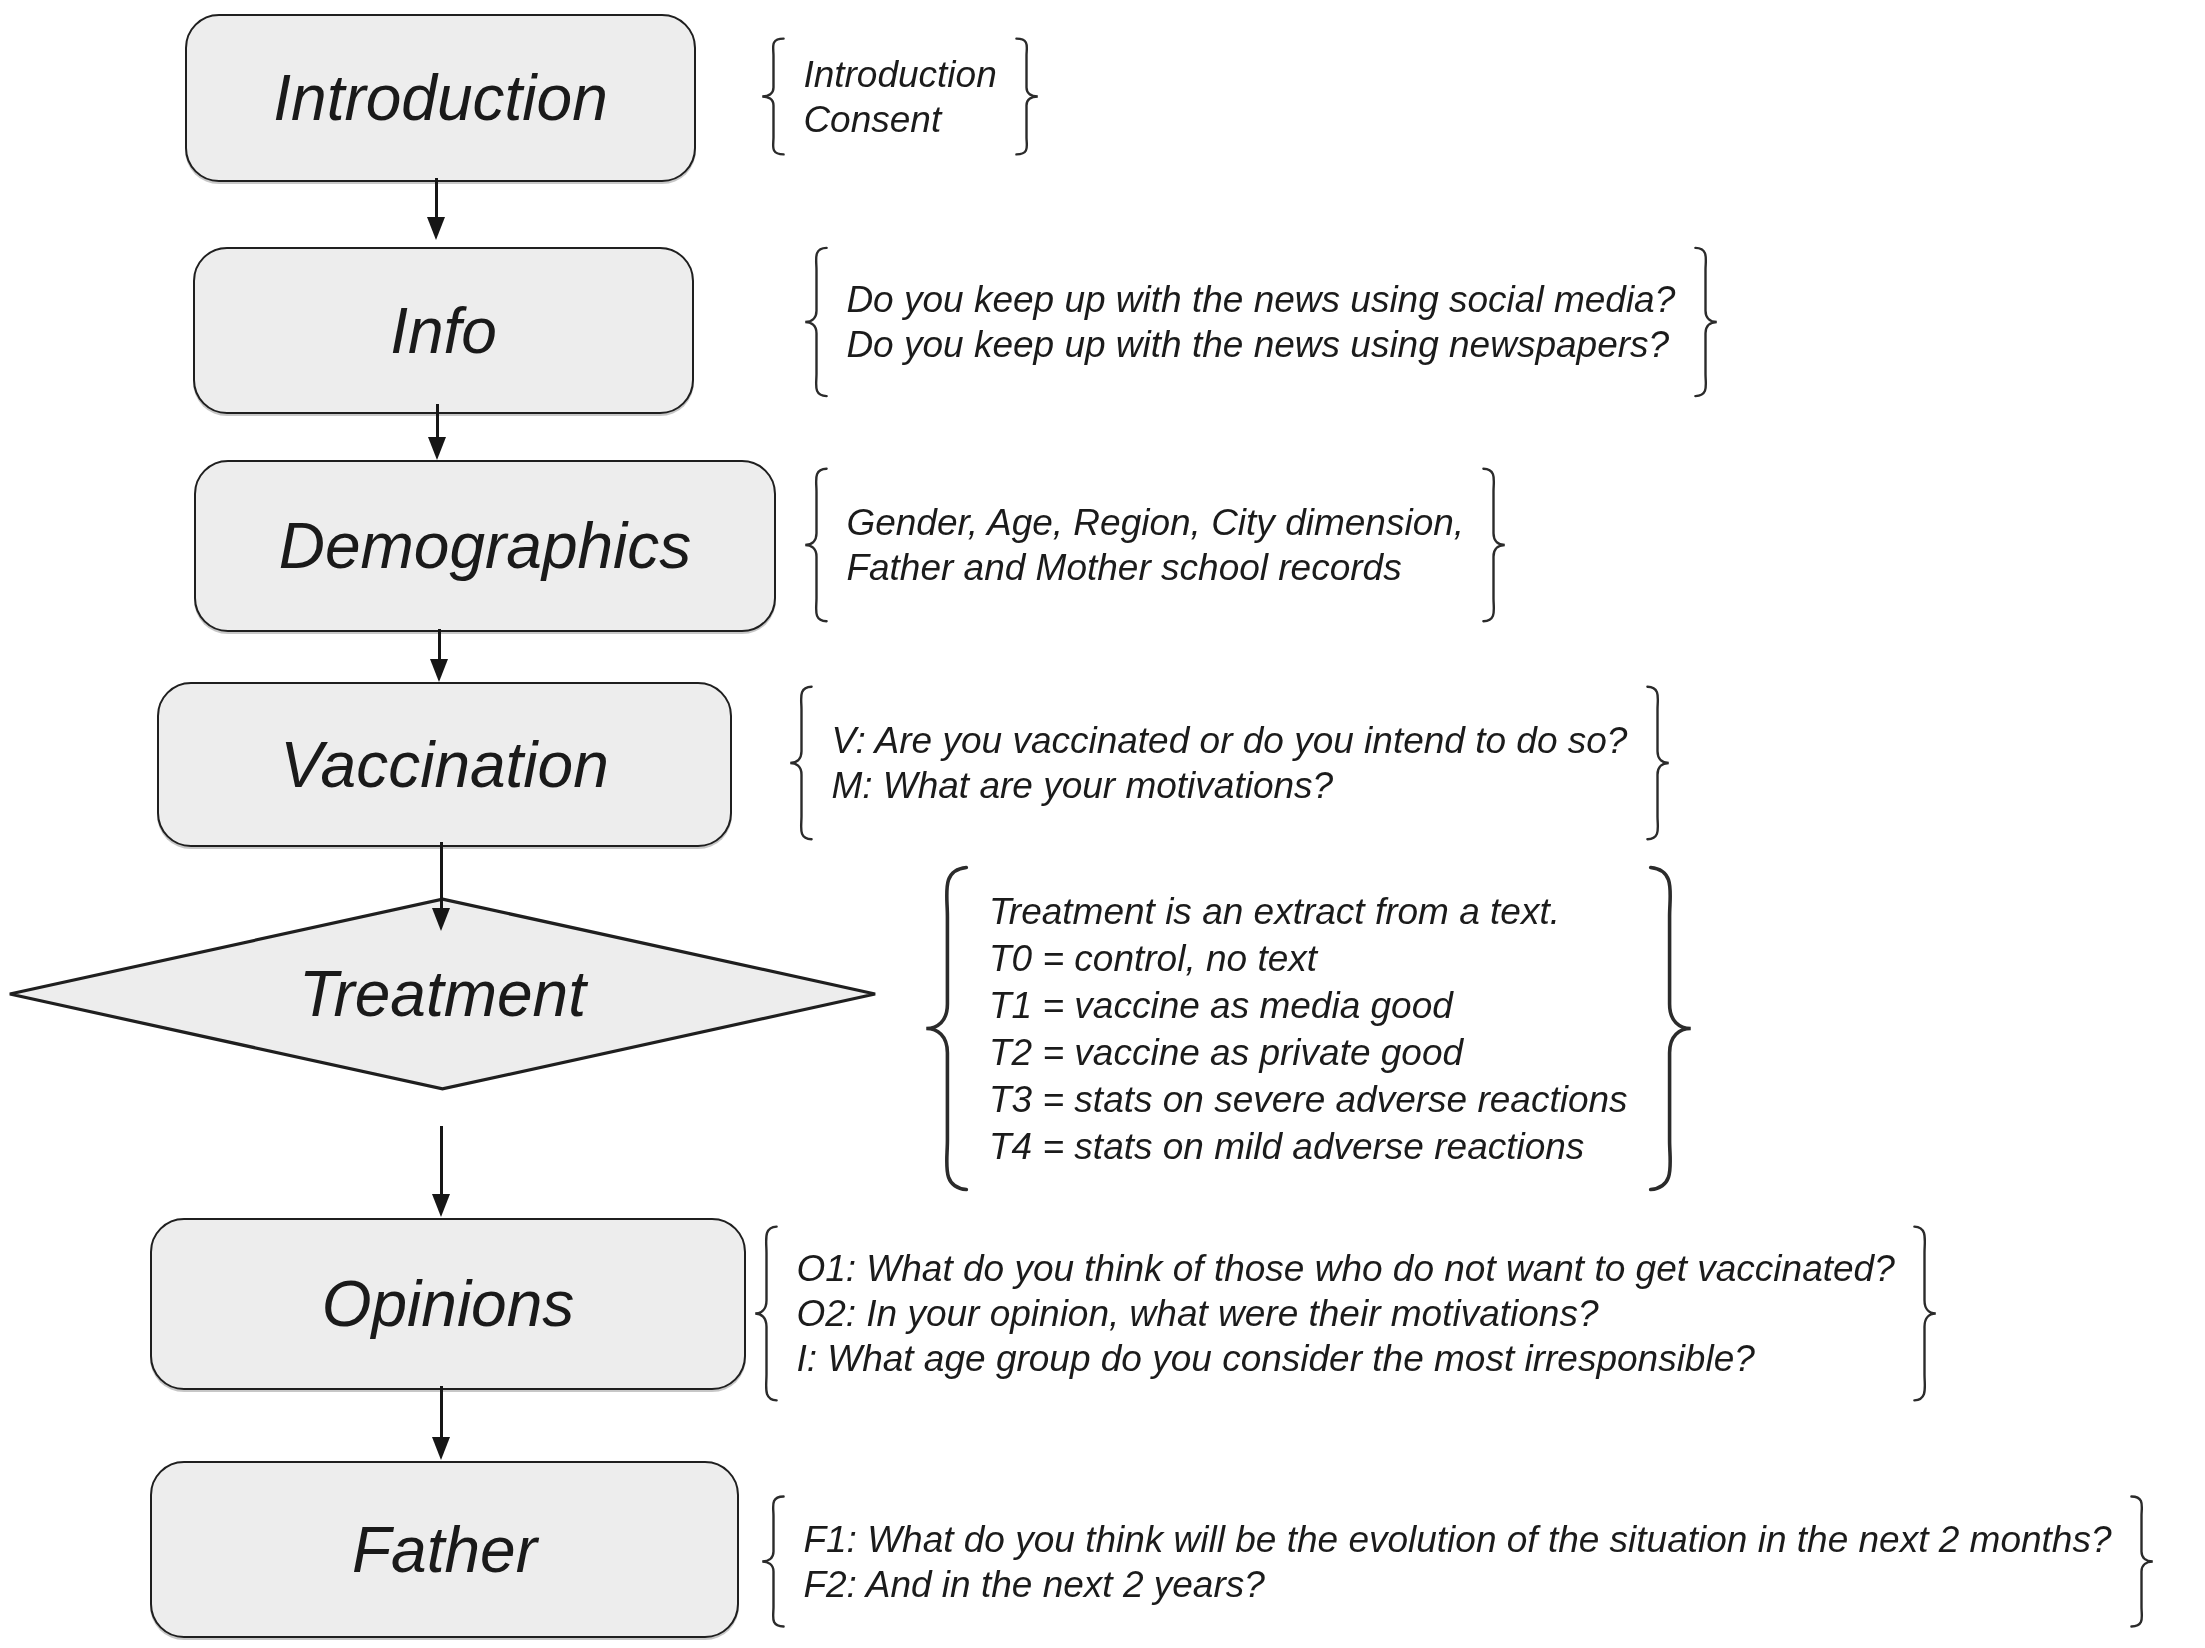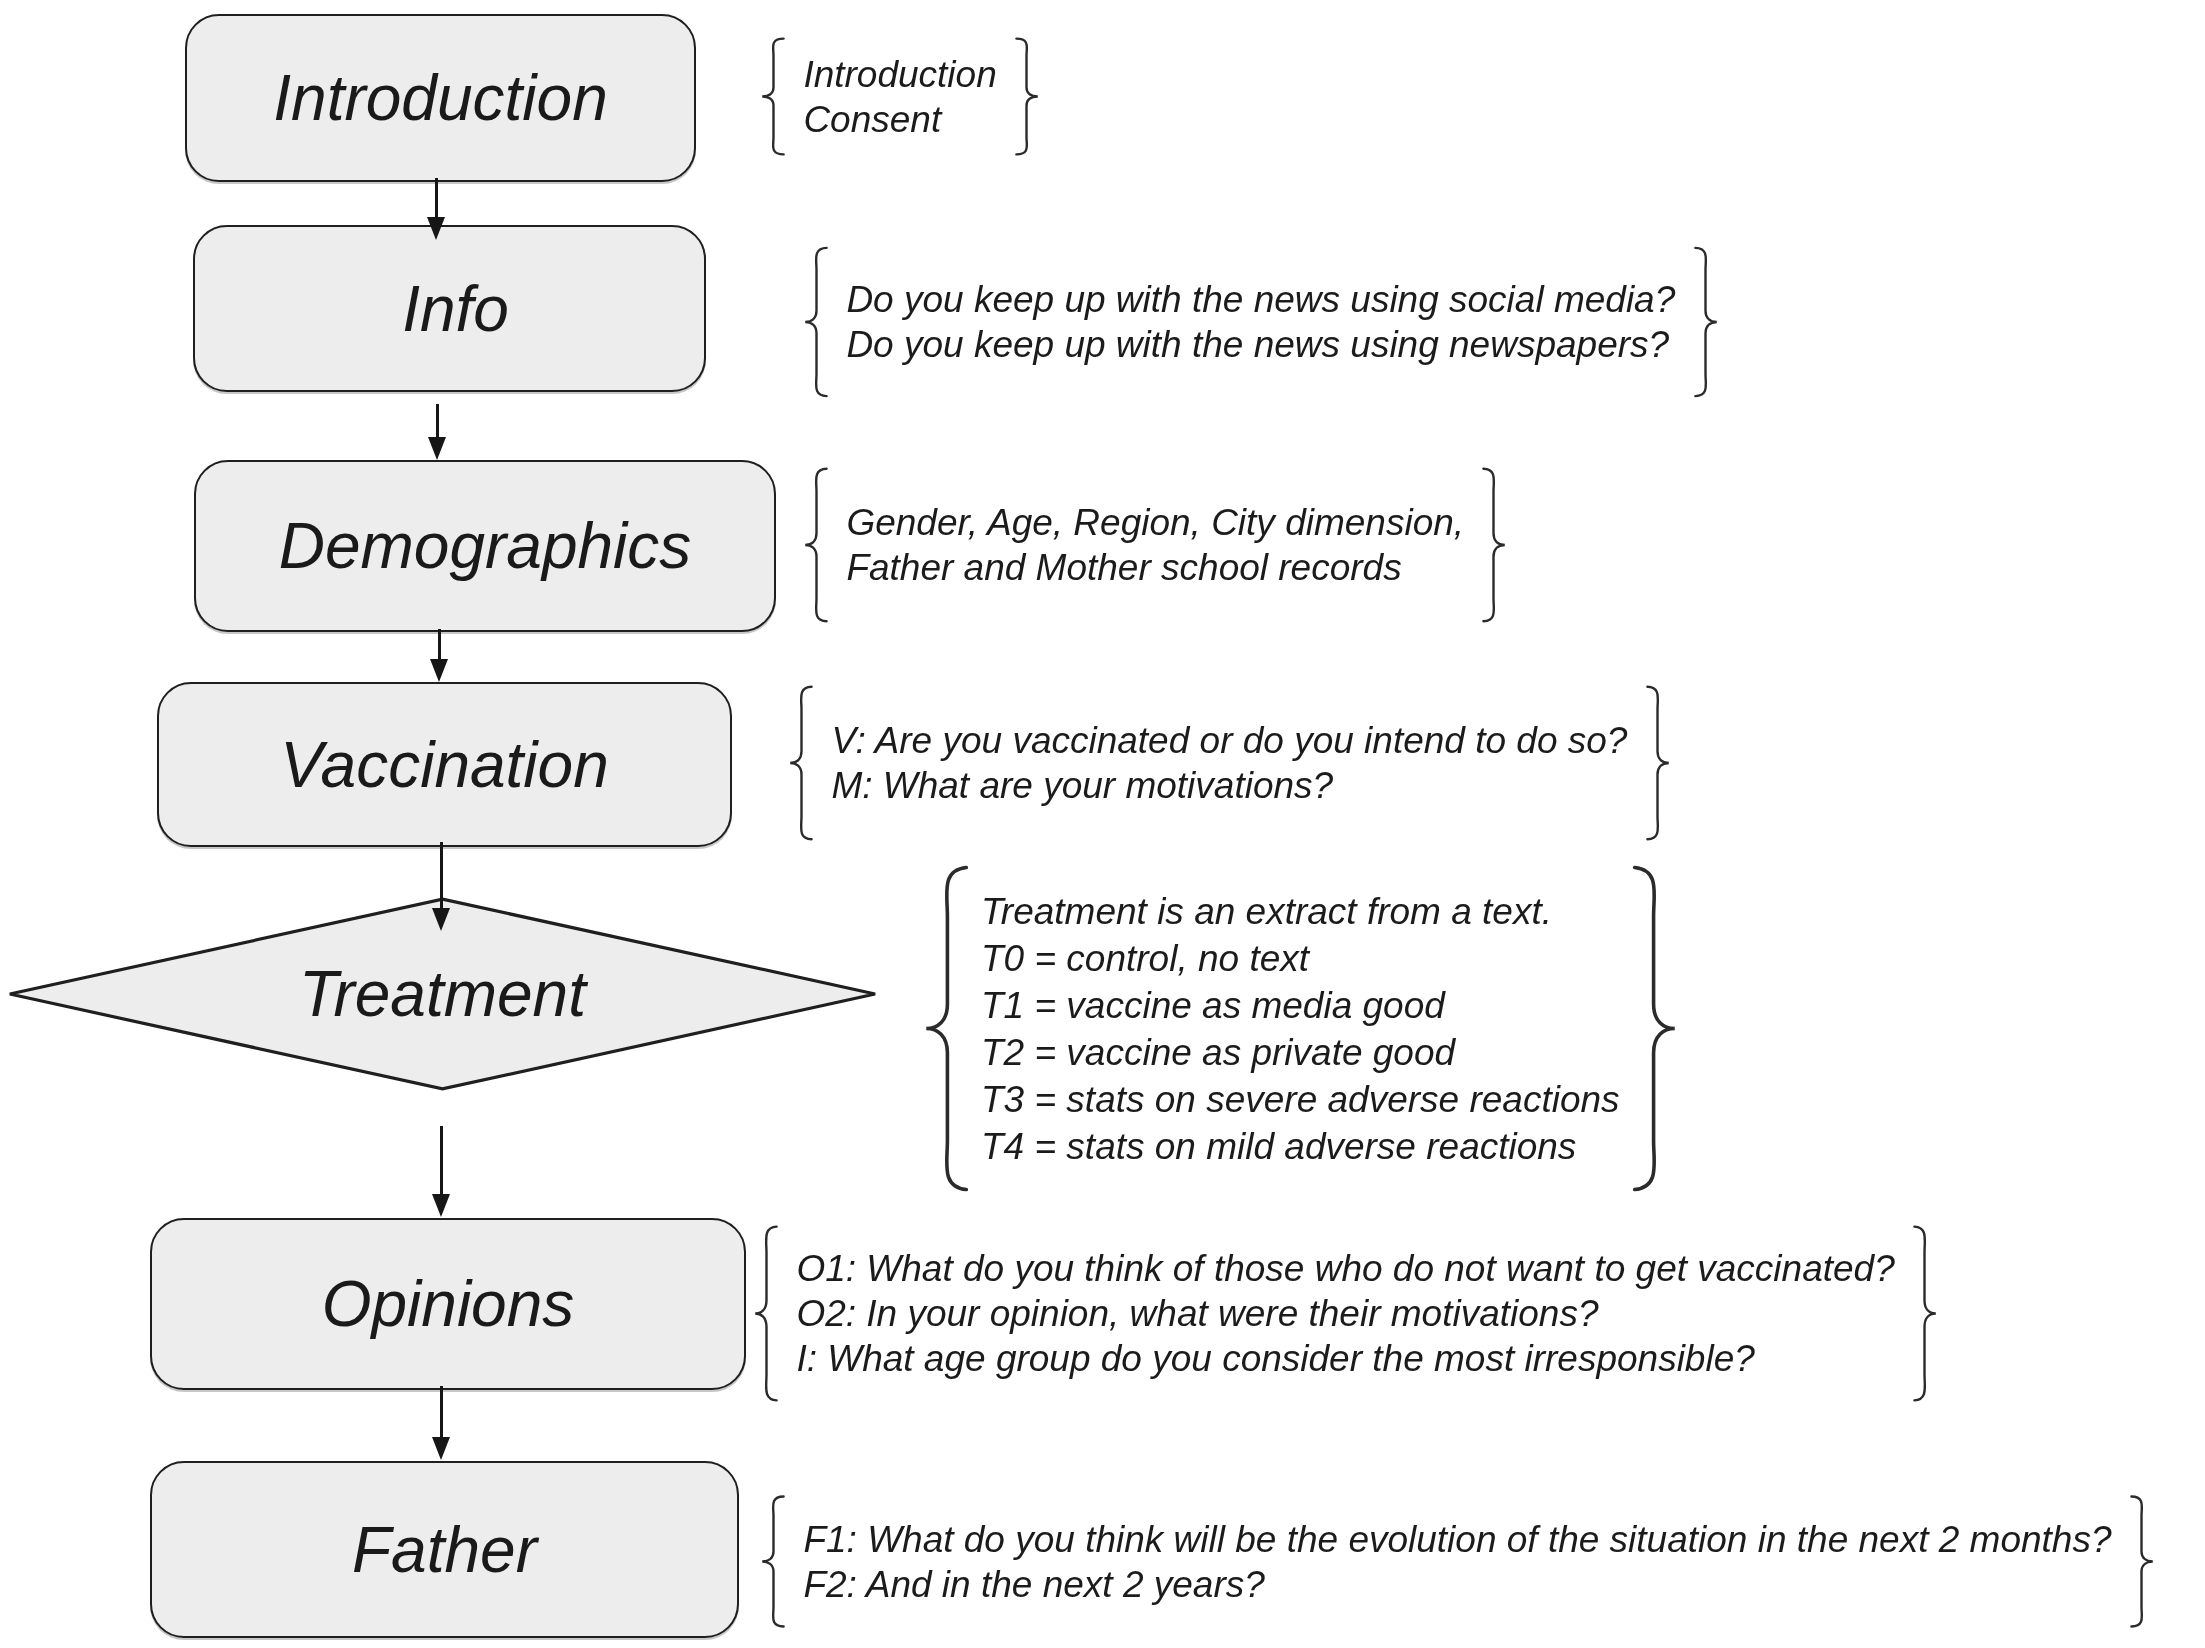--- a/index.html
+++ b/index.html
@@ -8,21 +8,21 @@
     font-family:"Liberation Sans", sans-serif; color:#1a1a1a; overflow:hidden;font-style:italic;
   }
   
   .node{
     position:absolute; background:#ededed; border:2.8px solid #1f1f1f; border-radius:34px;
     display:flex; align-items:center; justify-content:center;
     box-shadow:0 2.1px 0 rgba(130,130,130,.45);
   }
   .node-label{font-size:64px; letter-spacing:0; white-space:nowrap;}
   .n-introduction{left:185px; top:14px;  width:507px; height:164px;}
-  .n-info        {left:193px; top:225px; width:497px; height:163px;padding-left:12px;}
+  .n-info        {left:193px; top:247px; width:497px; height:163px;}
   .n-demographics{left:157px; top:460px; width:578px; height:168px;margin-left:37px;}
   .n-vaccination {left:157px; top:682px; width:571px; height:161px;}
   .n-opinions    {left:150px; top:1218px;width:592px; height:168px;}
   .n-future      {left:150px; top:1461px;width:585px; height:173px;}
   
   .diamond-wrap{position:absolute; left:7px; top:897px; width:871px; height:194px;
     display:flex; align-items:center; justify-content:center;}
   .diamond-wrap svg{position:absolute; inset:0; overflow:visible;}
   .diamond-wrap .node-label{position:relative; z-index:1;}
   
@@ -42,21 +42,21 @@
   .ann{position:absolute; display:flex; align-items:center; gap:18.4px;}
   .ann .lines{font-size:37px; line-height:45px; white-space:nowrap; color:#1b1b1b;}
   .ann .line{white-space:nowrap;}
   svg.brace{height:100%; overflow:visible; flex:0 0 auto;}
   .ann-introduction{left:761px; top:37px;   height:119px;}
   .ann-info        {left:804px; top:246px;  height:152px;}
   .ann-demographics{left:804px; top:467px;  height:156px;}
   .ann-vaccination {left:789px; top:685px;  height:156px;}
   .ann-treatment   {left:924px; top:865px; height:327px;}
   .ann-treatment .lines{line-height:47px;}
-  .ann-treatment{gap:12px;}
+  .ann-treatment{gap:20px;}
   .ann-opinions    {left:754px; top:1225px; height:177px;}
   .ann-future      {left:761px; top:1495px; height:133px;}
   .brace-s{width:24px;}
   .brace-l{width:45px;}
 </style>
 </head>
 <body>
 
 <div class="stage">
 

